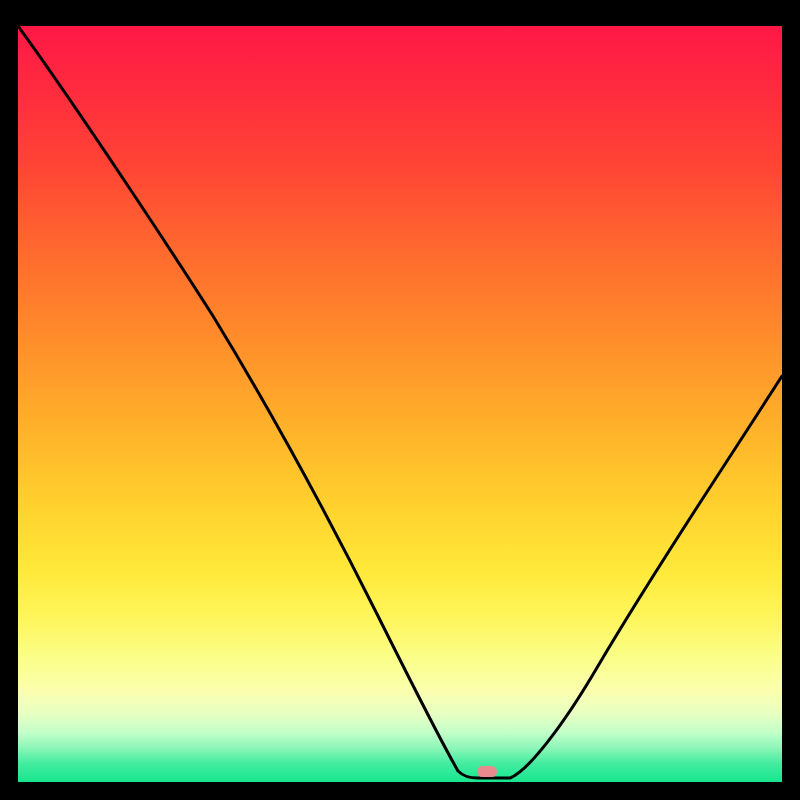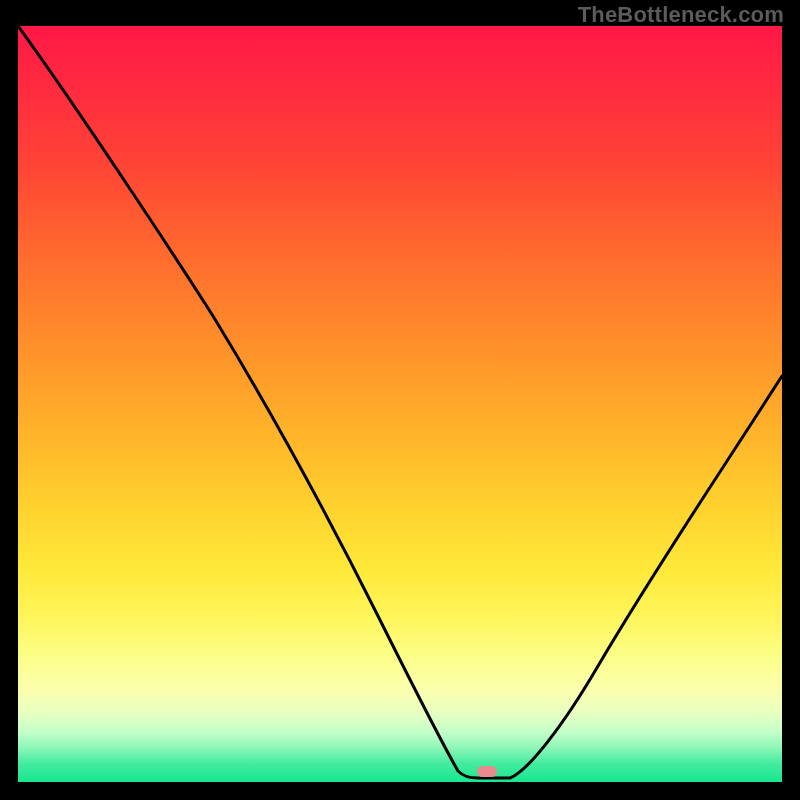--- a/index.html
+++ b/index.html
@@ -66,21 +66,20 @@
     height: 11px;
     background: #e98a8e;
     border-radius: 6px;
   }
 </style>
 </head>
 <body>
 
 <div class="frame">
 
-  <div class="watermark">TheBottleneck.com</div>
 
   <div class="plot">
 
     <svg class="curve" viewBox="0 0 764 756" preserveAspectRatio="none">
       <path d="M 0 0
                C 40 55, 70 100, 110 160
                C 140 205, 160 235, 195 290
                C 250 380, 300 470, 360 590
                C 395 660, 420 710, 440 745
                C 445 750, 450 752, 460 752

